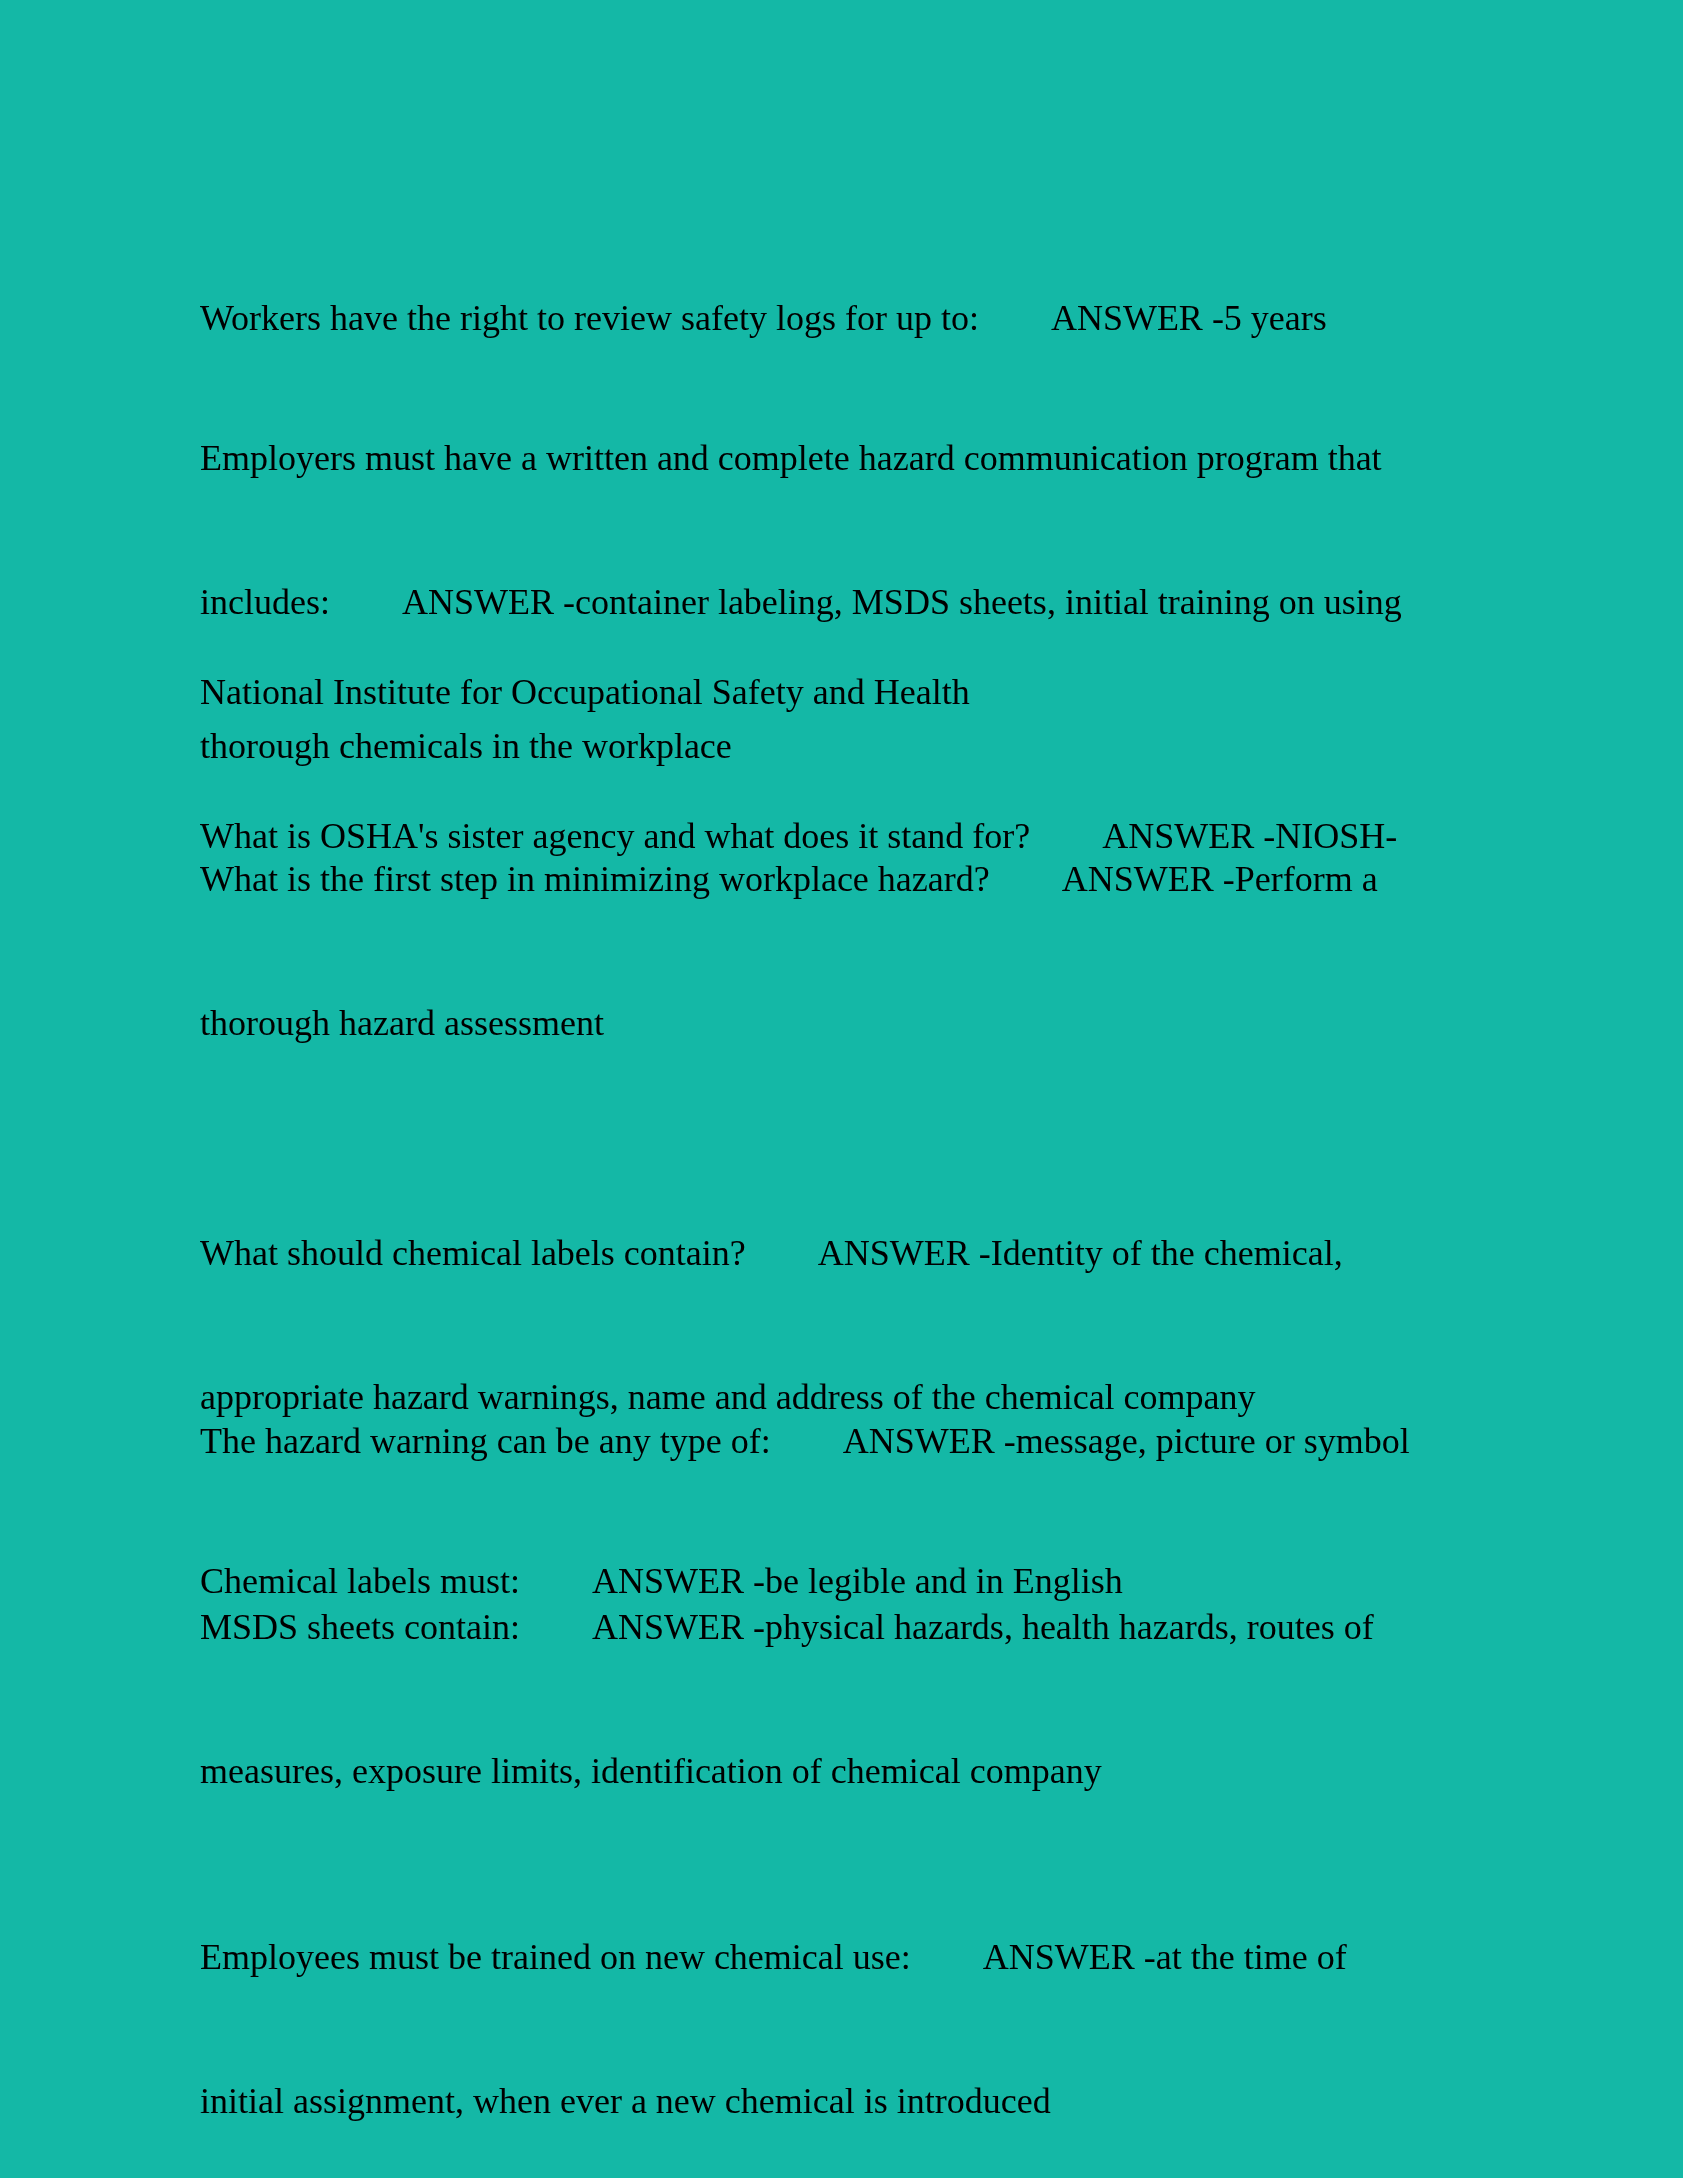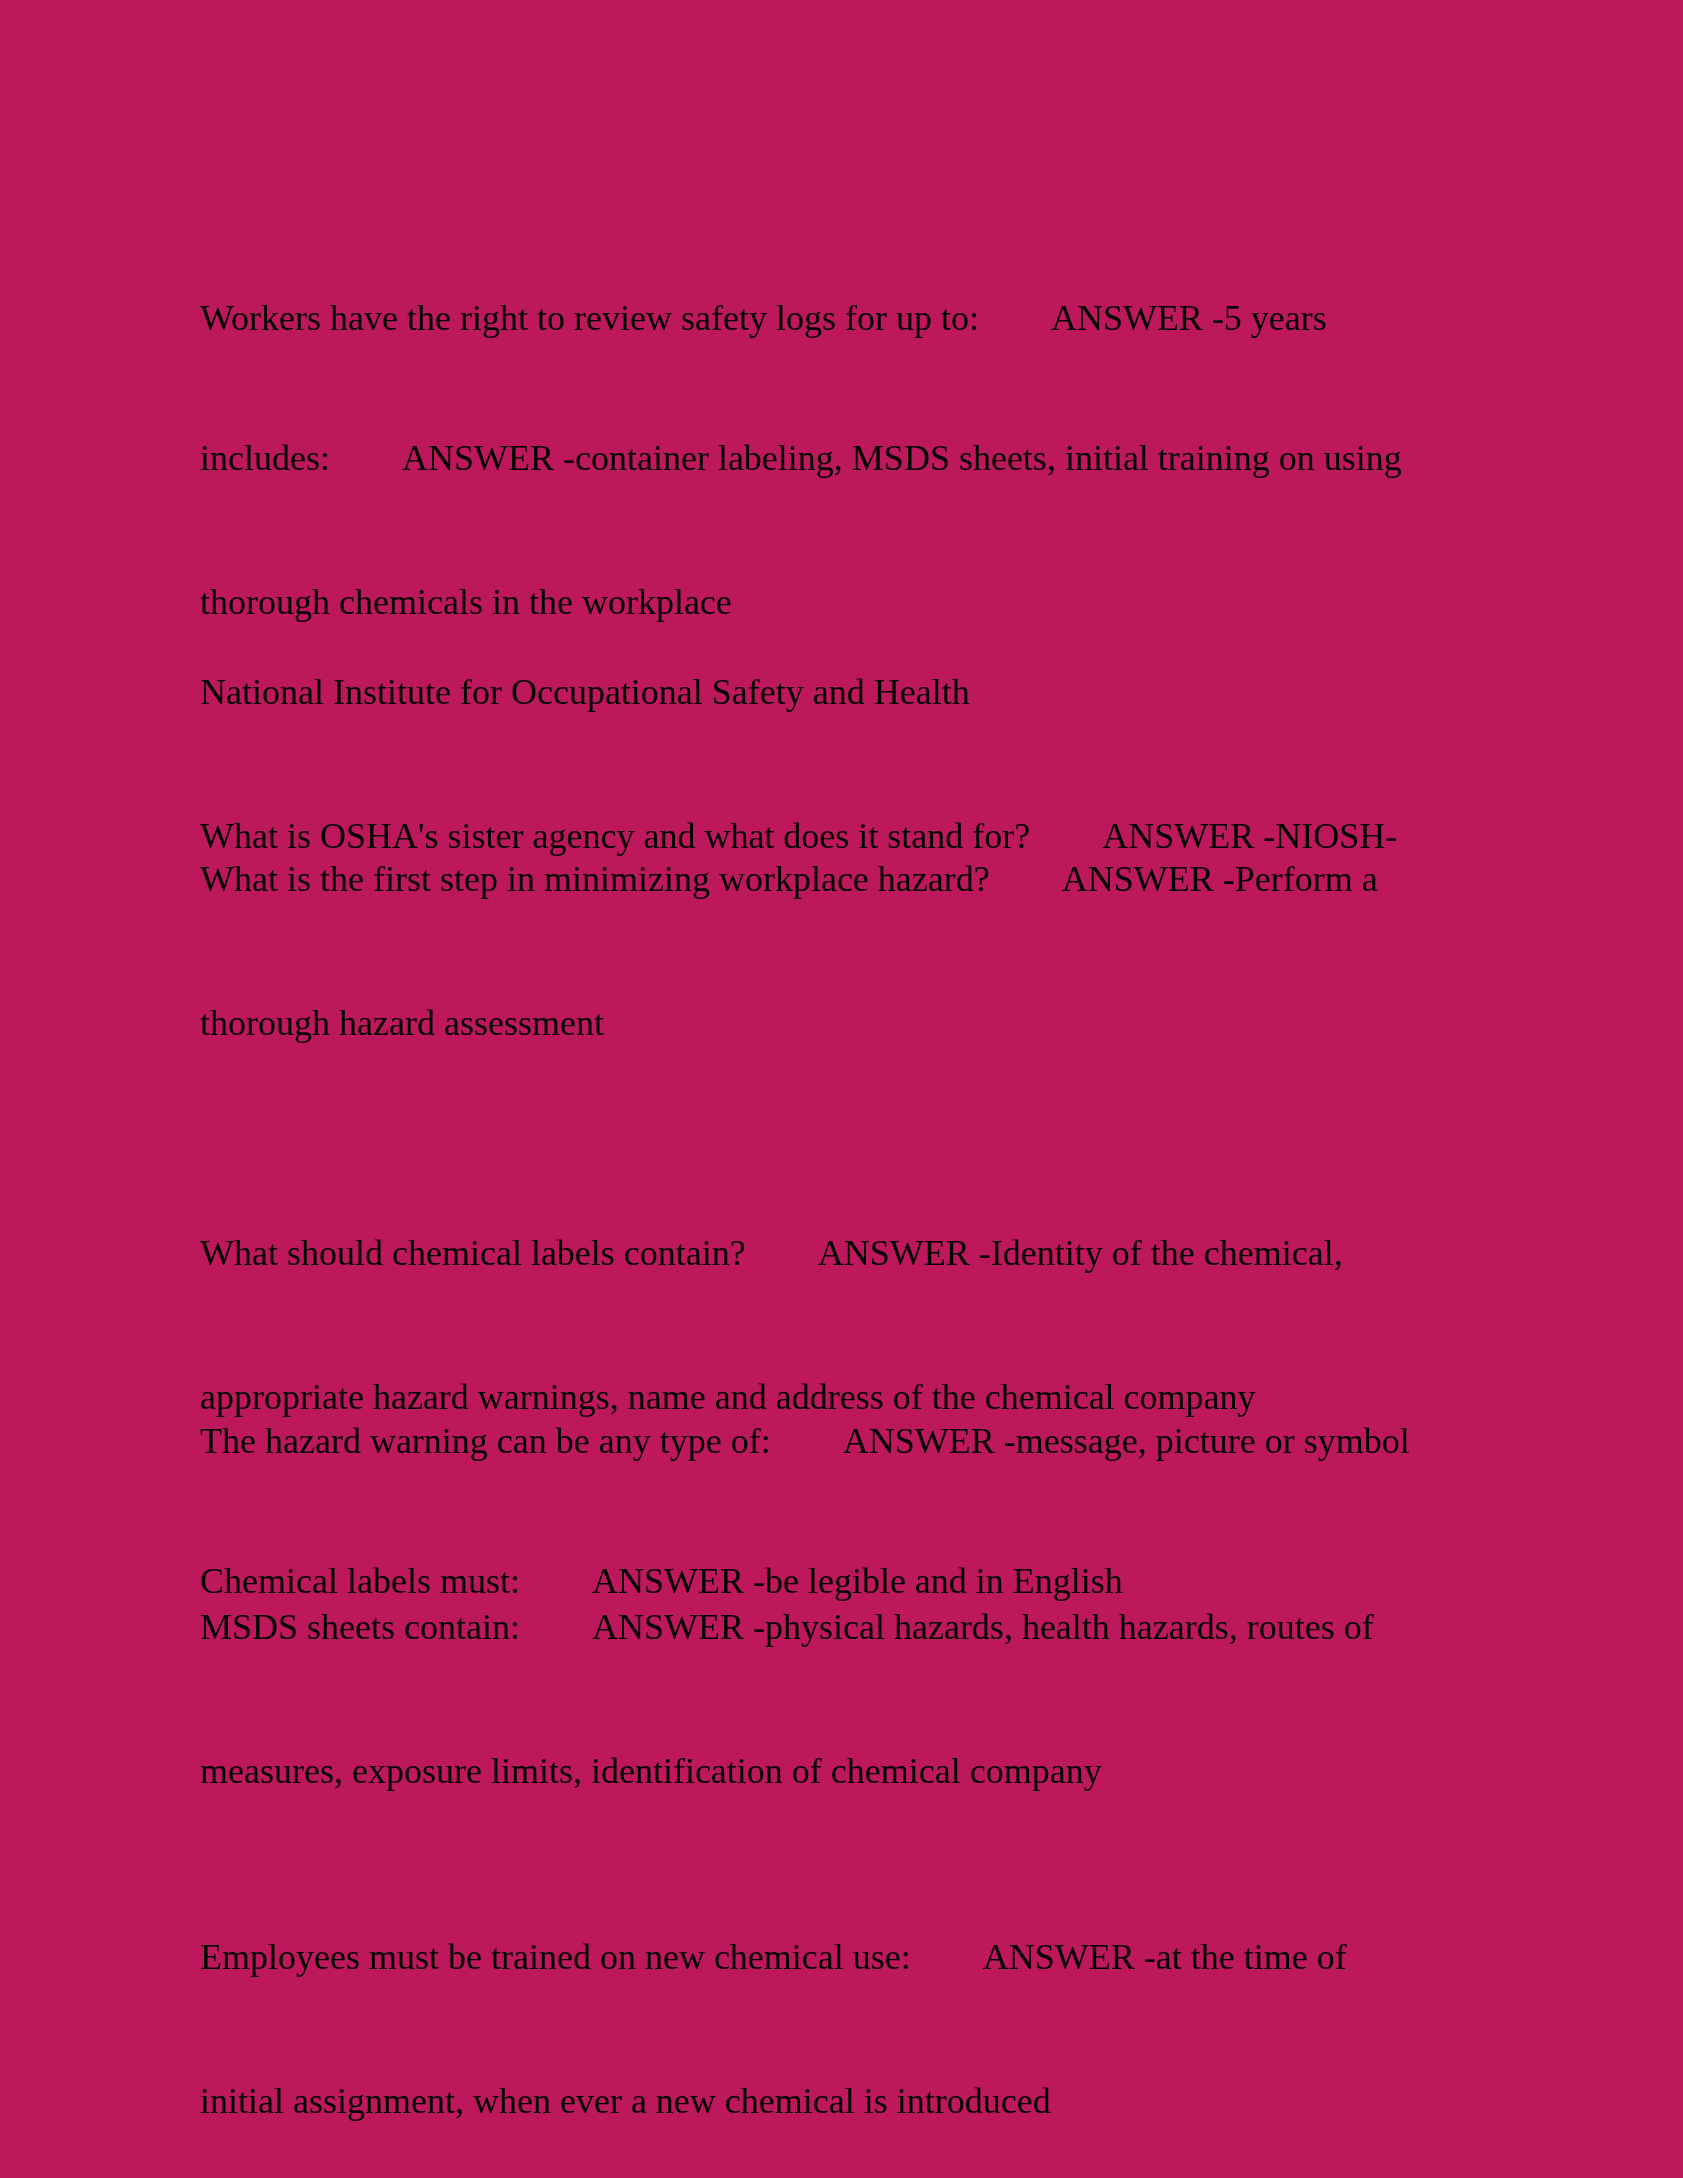--- a/index.html
+++ b/index.html
@@ -1,37 +1,38 @@
 <!DOCTYPE html>
 <html><head>
 <meta charset="utf-8">
 <style>
   html, body { margin: 0; padding: 0; background: #ffffff; }
   body { width: 1683px; height: 2178px; position: relative; overflow: hidden; }
-  .page { position: absolute; left: 0; top: 0; width: 1683px; height: 2178px; background: #be185d; }
+  .page { position: absolute; left: 0; top: 0; width: 1683px; height: 2178px; background: #14b8a6; }
   .qa {
     position: absolute;
     left: 200px;
     width: 1307px;
     font-family: "Liberation Serif", "DejaVu Serif", serif;
     font-size: 36px;
     line-height: 48px;
     color: #000000;
     white-space: pre;
   }
   .qa .line { display: block; height: 48px; }
 </style>
 </head>
 <body>
 
 <div class="page">
   <div class="qa" style="top:198px">
     <span class="line">Workers have the right to review safety logs for up to:  ANSWER -5 years</span>
   </div>
   <div class="qa" style="top:338px">
+    <span class="line">Employers must have a written and complete hazard communication program that</span>
     <span class="line">includes:  ANSWER -container labeling, MSDS sheets, initial training on using</span>
     <span class="line">thorough chemicals in the workplace</span>
   </div>
   <div class="qa" style="top:572px">
     <span class="line">National Institute for Occupational Safety and Health</span>
     <span class="line">What is OSHA's sister agency and what does it stand for?  ANSWER -NIOSH-</span>
   </div>
   <div class="qa" style="top:759px">
     <span class="line">What is the first step in minimizing workplace hazard?  ANSWER -Perform a</span>
     <span class="line">thorough hazard assessment</span>

